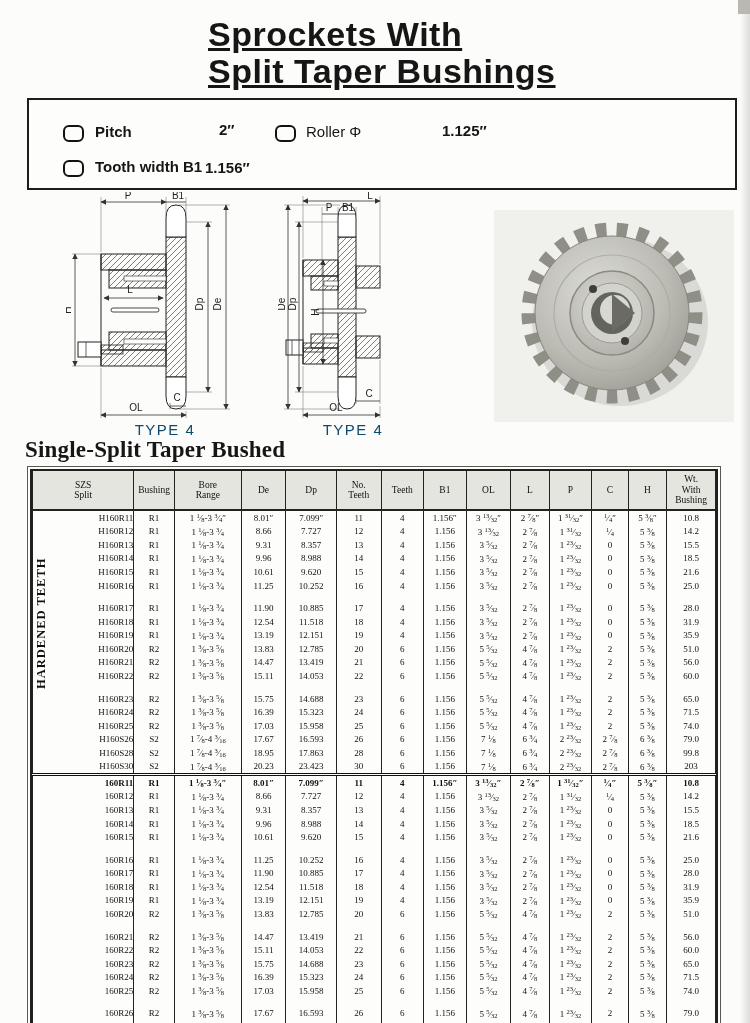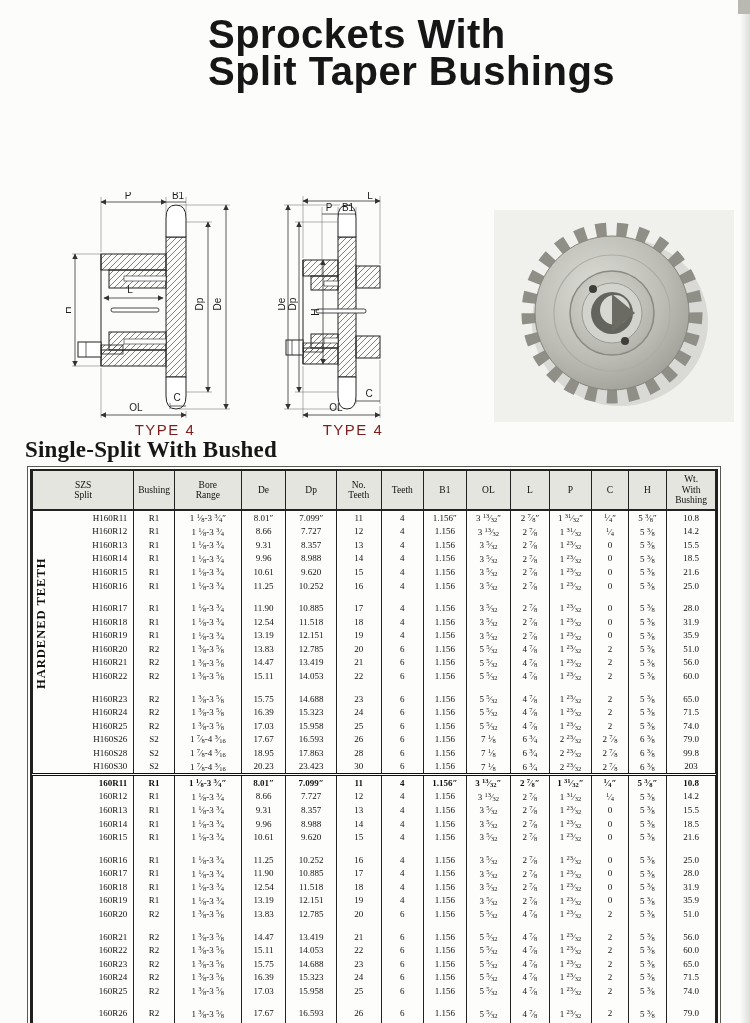--- a/index.html
+++ b/index.html
@@ -1,48 +1,48 @@
 <!DOCTYPE html>
 <html><head>
 <meta charset="utf-8">
 <style>
   html,body {margin:0; padding:0; background:#e9e9e5;}
   .page {position:relative; width:750px; height:1023px; background:#fcfcfa; overflow:hidden;
          font-family:"Liberation Sans", sans-serif; color:#161616;}
 
   
-  .title {position:absolute; left:208px; top:16px; font-size:40px; font-weight:bold;
-          line-height:37px; letter-spacing:0.5px; white-space:pre-line;}
+  .title {position:absolute; left:208px; top:16px; font-size:34px; font-weight:bold;
+          line-height:37px; letter-spacing:0.5px; white-space:pre-line;text-decoration:underline;}
 
   
   .spec-box {position:absolute; left:27px; top:98px; width:706px; height:88px;
              border:2px solid #1d1d1d; background:#fdfdfb;}
   .spec-box .abs {position:absolute; font-size:15px; white-space:nowrap;}
   .bullet {position:absolute; width:17px; height:13px; border:2px solid #121212; border-radius:6px; background:#fdfdfb;}
 
   
   .drawing {position:absolute;}
-  .cap {position:absolute; width:130px; text-align:center; font-size:15px; letter-spacing:1.5px; color:#7f1d1d;}
+  .cap {position:absolute; width:130px; text-align:center; font-size:15px; letter-spacing:1.5px; color:#0c4a6e;}
 
   
   .section-heading {position:absolute; left:25px; top:437px; font-family:"Liberation Serif", serif;
                     font-weight:bold; font-size:23px; letter-spacing:0.2px;}
 
   
   .tbl-outer {position:absolute; left:27px; top:466px; width:694px; border:1px solid #5a5a55;
               padding:2px; background:#fdfdfb; box-sizing:border-box;}
   .tbl-inner {border:2px solid #1f1f1f; position:relative;}
   table.data {border-collapse:collapse; table-layout:fixed; width:684px; font-family:"Liberation Serif", serif; color:#101010;}
   table.data th {background:#e5e5df; font-weight:normal; font-size:9.5px; line-height:1.1;
                  white-space:pre-line; border-left:1px solid #222; border-right:1px solid #222;
                  border-bottom:2px solid #222; padding:2px 1px; height:34px; vertical-align:middle; text-align:center;}
   table.data td {border-left:1px solid #222; border-right:1px solid #222; font-size:9px;
                  line-height:10px; height:10px; text-align:center; padding:0 1px; vertical-align:middle;
                  white-space:nowrap; overflow:hidden;}
-  table.data td.c0 {text-align:right; padding-right:6px; padding-left:14px;}
+  table.data td.c0 {text-align:right; padding-right:0; padding-left:14px;}
   table.data tr.gap td {height:9px;}
   table.data tbody[data-sec="1"] tr:first-child td {border-top:3px double #111;font-weight:bold;}
   table.data sup {font-size:6.5px; vertical-align:0.45em; letter-spacing:0;}
   table.data sub {font-size:6.5px; vertical-align:-0.1em;}
   col.c0{width:100px;} col.c1{width:40px;} col.c2{width:66px;} col.c3{width:44px;} col.c4{width:50px;}
   col.c5{width:44px;} col.c6{width:42px;} col.c7{width:42px;} col.c8{width:44px;} col.c9{width:38px;}
   col.c10{width:42px;} col.c11{width:36px;} col.c12{width:38px;} col.c13{width:48px;}
   .side-label {position:absolute; left:2px; top:46px; height:212px; width:13px;
                writing-mode:vertical-rl; transform:rotate(180deg); text-align:center;
                font-family:"Liberation Serif", serif; font-weight:bold; font-size:12.5px;
@@ -56,20 +56,31 @@
   svg text {font-family:"Liberation Sans", sans-serif; fill:#1d1d1d;}
 </style>
 </head>
 <body>
 
 <div class="page">
 
   <div class="title">Sprockets With
 Split Taper Bushings</div>
 
+  <div class="spec-box">
+    <span class="bullet" style="left:34px; top:25px;"></span>
+    <span class="abs" style="left:66px; top:23px; font-weight:bold;">Pitch</span>
+    <span class="abs" style="left:190px; top:21px; font-weight:bold;">2″</span>
+    <span class="bullet" style="left:246px; top:25px;"></span>
+    <span class="abs" style="left:277px; top:23px;">Roller Φ</span>
+    <span class="abs" style="left:413px; top:22px; font-weight:bold;">1.125″</span>
+    <span class="bullet" style="left:34px; top:60px;"></span>
+    <span class="abs" style="left:66px; top:58px; font-weight:bold;">Tooth width B1</span>
+    <span class="abs" style="left:176px; top:59px; font-weight:bold;">1.156″</span>
+  </div>
 
   <svg class="drawing" style="left:66px; top:192px;" width="218" height="228" viewBox="0 0 218 228">
     <defs>
       <pattern id="h4" patternUnits="userSpaceOnUse" width="6" height="6">
         <path d="M0,6 L6,0" stroke="#4a4a46" stroke-width="0.7"></path>
       </pattern>
       <marker id="ar4" viewBox="0 0 10 10" refX="9" refY="5" markerWidth="7" markerHeight="7" orient="auto-start-reverse">
         <path d="M0,0 L10,5 L0,10 z" fill="#333"></path>
       </marker>
     </defs>
@@ -213,21 +224,21 @@
     <circle cx="118" cy="103" r="58" fill="none" stroke="#adada5" stroke-width="1.2"></circle>
     <circle cx="118" cy="103" r="42" fill="url(#ghub)" stroke="#8a8a82" stroke-width="1.5"></circle>
     <circle cx="118" cy="103" r="30" fill="#d3d3cd" stroke="#9b9b93" stroke-width="1"></circle>
     <circle cx="118" cy="103" r="21" fill="#64645e"></circle>
     <circle cx="121" cy="100" r="15" fill="#d8d8d2"></circle>
     <path d="M118,84 L141,103 L118,122 Z" fill="#6b6b64"></path>
     <circle cx="99" cy="79" r="4" fill="#3f3f3a"></circle>
     <circle cx="131" cy="131" r="4" fill="#3f3f3a"></circle>
   </svg>
 
-  <div class="section-heading">Single-Split With Bushed</div>
+  <div class="section-heading">Single-Split Taper Bushed</div>
 
   <div class="tbl-outer">
     <div class="tbl-inner">
       <table class="data">
         <colgroup>
           <col class="c0">
             <col class="c1">
             <col class="c2">
             <col class="c3">
             <col class="c4">

